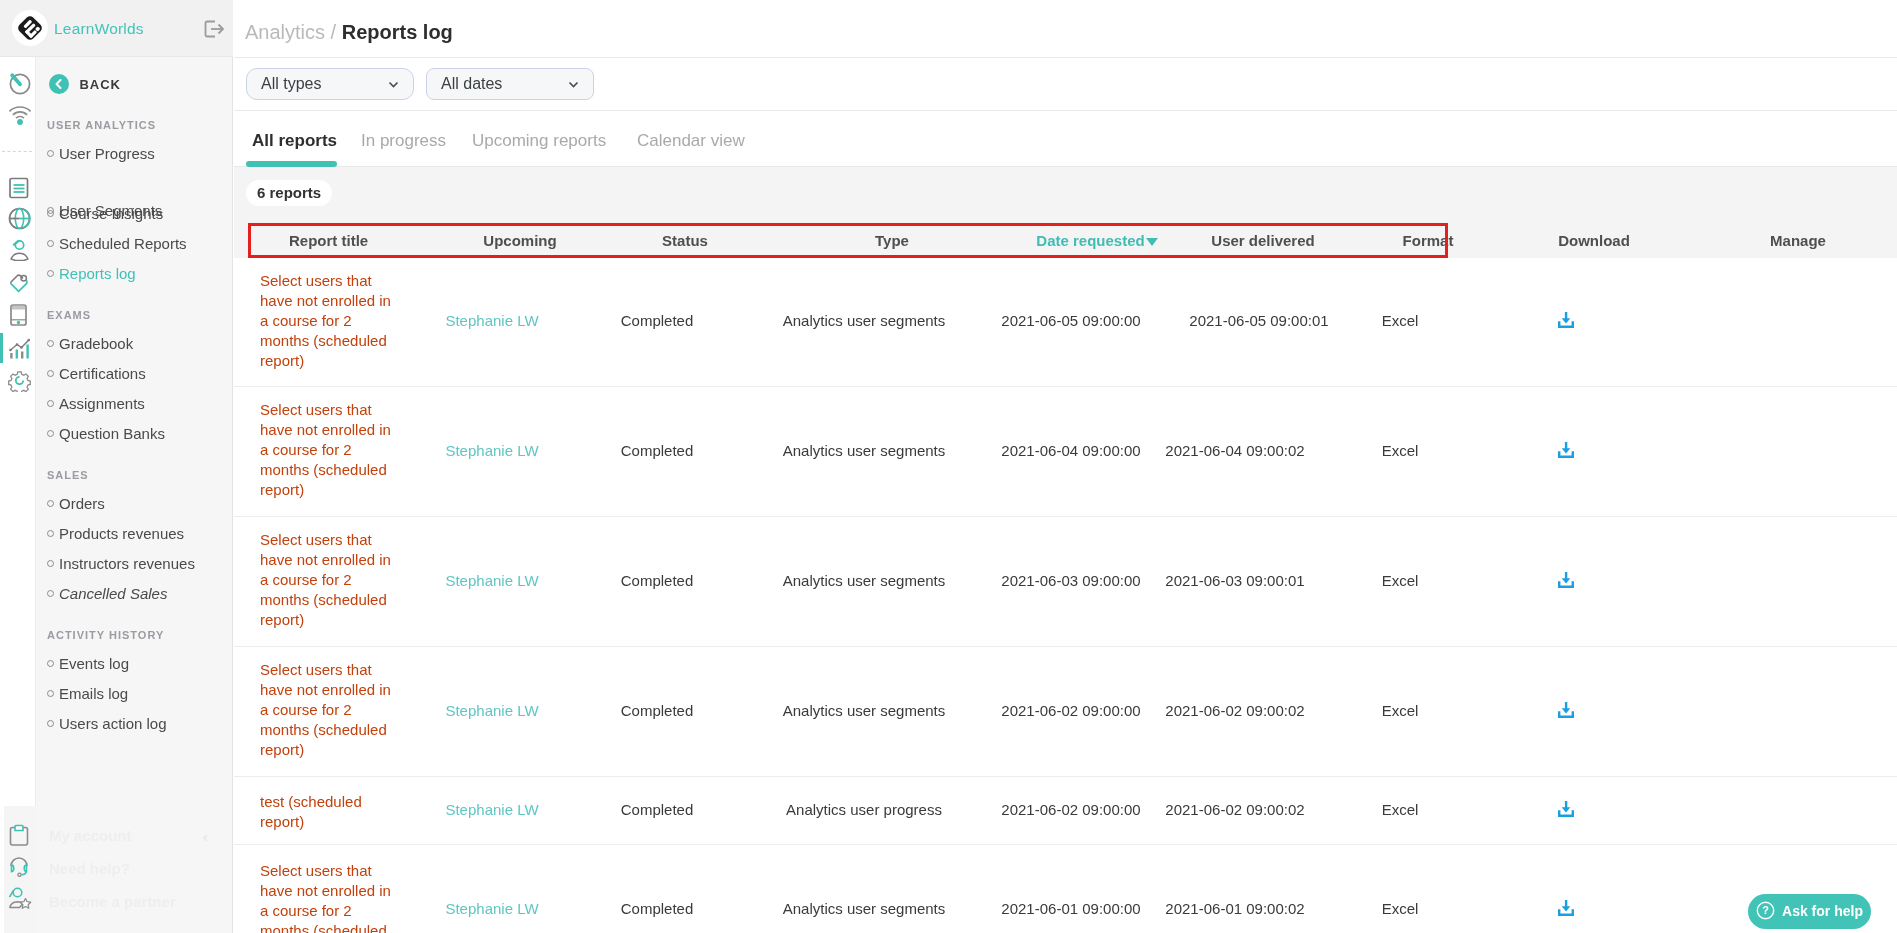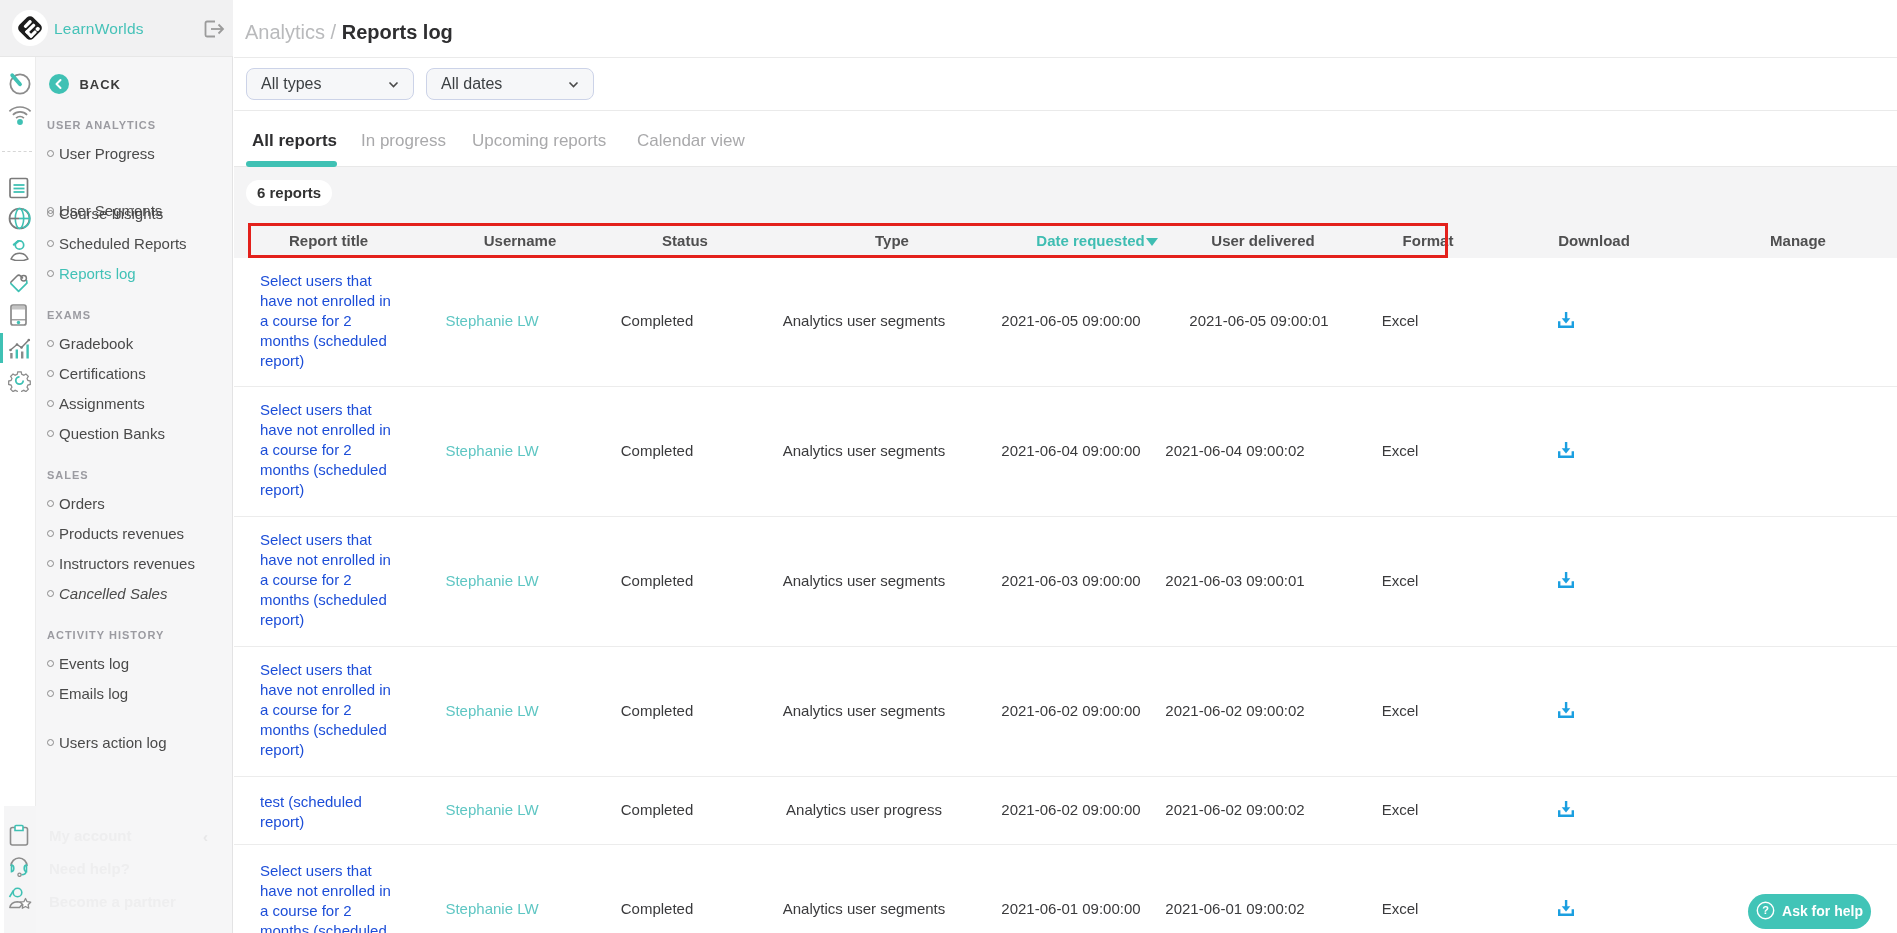--- a/index.html
+++ b/index.html
@@ -75,21 +75,21 @@
   .thead-label { position:absolute; top:65px; width:220px; text-align:center;
     font-size:15px; font-weight:bold; color:#4f4f50;margin-left:28px; }
   .redrect { position:absolute; left:14px; top:56px; width:1200px; height:35px;
     border:3px solid #e3201b; z-index:6; }
 
   .row { position:absolute; left:0; width:100%; background:#fff;
     border-bottom:1px solid #ececec; }
   .cell { position:absolute; width:240px; text-align:center; font-size:15px;
     color:#3a3a3c; top:calc(50% - 2px); transform:translateY(-50%); }
   .title { position:absolute; left:26px; top:13px; width:160px; font-size:15px;
-    line-height:20px; color:#1d4ed8; }
+    line-height:20px; color:#c2410c; }
   .link { color:#5ec6c3; }
   .dl { position:absolute; left:1320px; top:calc(50% - 2px); transform:translateY(-50%); width:18px; height:18px; }
 
   
   .ask { position:absolute; left:1748px; top:894px; width:123px; height:35px;
     background:#41c4b7; border-radius:18px; color:#fff; font-size:14px;
     font-weight:bold; line-height:35px; text-align:center; z-index:9; }
 </style>
 </head>
 <body>
@@ -204,21 +204,21 @@
   <div class="item" style="top:338px;">Assignments</div>
   <div class="item" style="top:368px;">Question Banks</div>
   <div class="sec" style="top:412px;">SALES</div>
   <div class="item" style="top:438px;">Orders</div>
   <div class="item" style="top:468px;">Products revenues</div>
   <div class="item" style="top:498px;">Instructors revenues</div>
   <div class="item" style="top:528px;font-style:italic;">Cancelled Sales</div>
   <div class="sec" style="top:572px;">ACTIVITY HISTORY</div>
   <div class="item" style="top:598px;">Events log</div>
   <div class="item" style="top:628px;">Emails log</div>
-  <div class="item" style="top:677px;">Users action log</div>
+  <div class="item" style="top:658px;">Users action log</div>
   <div class="faint" style="top:770px;">My account</div>
   <div class="faint" style="top:771px; left:167px; color:#e7e7e8;">‹</div>
   <div class="faint" style="top:803px;">Need help?</div>
   <div class="faint" style="top:836px;">Become a partner</div>
 </div>
 
 <div class="band">
   <div class="logo-circle">
     <svg width="36" height="36" viewBox="0 0 36 36">
       <g transform="rotate(-45 18 18)">
@@ -237,42 +237,42 @@
     <line x1="8" y1="9" x2="19.5" y2="9" stroke="#9b9b9b" stroke-width="1.8"></line>
     <path d="M15.5 4.5 L20 9 L15.5 13.5" fill="none" stroke="#9b9b9b" stroke-width="1.8"></path>
   </svg>
 </div>
 
 <div class="main">
   <div class="pagehead">
     <div class="crumb">Analytics / <b>Reports log</b></div>
   </div>
   <div class="filters">
-    <div class="select" style="left:12px;">All types
+    <div class="select" style="left:12px;border-radius:11px;">All types
       <svg class="chev" width="13" height="13" viewBox="0 0 13 13">
           <path d="M2.5 4.5 L6.5 8.5 L10.5 4.5" fill="none" stroke="#4a4a4a" stroke-width="1.6"></path>
         </svg>
     </div>
     <div class="select" style="left:192px;">All dates
       <svg class="chev" width="13" height="13" viewBox="0 0 13 13">
           <path d="M2.5 4.5 L6.5 8.5 L10.5 4.5" fill="none" stroke="#4a4a4a" stroke-width="1.6"></path>
         </svg>
     </div>
   </div>
   <div class="tabs">
     <div class="tab on" style="left:18px;">All reports</div>
     <div class="tab" style="left:127px;">In progress</div>
     <div class="tab" style="left:238px;">Upcoming reports</div>
     <div class="tab" style="left:403px;">Calendar view</div>
     <div class="underline"></div>
   </div>
   <div class="greyzone">
     <div class="pill">6 reports</div>
     <div class="thead-label" style="left:27px; width:auto; text-align:left;">Report title</div>
-    <div class="thead-label" style="left:148px;">Username</div>
+    <div class="thead-label" style="left:148px;">Upcoming</div>
     <div class="thead-label" style="left:313px;">Status</div>
     <div class="thead-label" style="left:520px;">Type</div>
     <div class="thead-label" style="left:725px; color:#3fbdb2;">Date requested<span style="display:inline-block; width:0; height:0; border-left:6px solid transparent; border-right:6px solid transparent; border-top:8.5px solid #3fbdb2; margin-left:1px;"></span></div>
     <div class="thead-label" style="left:891px;">User delivered</div>
     <div class="thead-label" style="left:1056px;">Format</div>
     <div class="thead-label" style="left:1222px;">Download</div>
     <div class="thead-label" style="left:1426px;">Manage</div>
     <div class="redrect"></div>
   </div>
 

